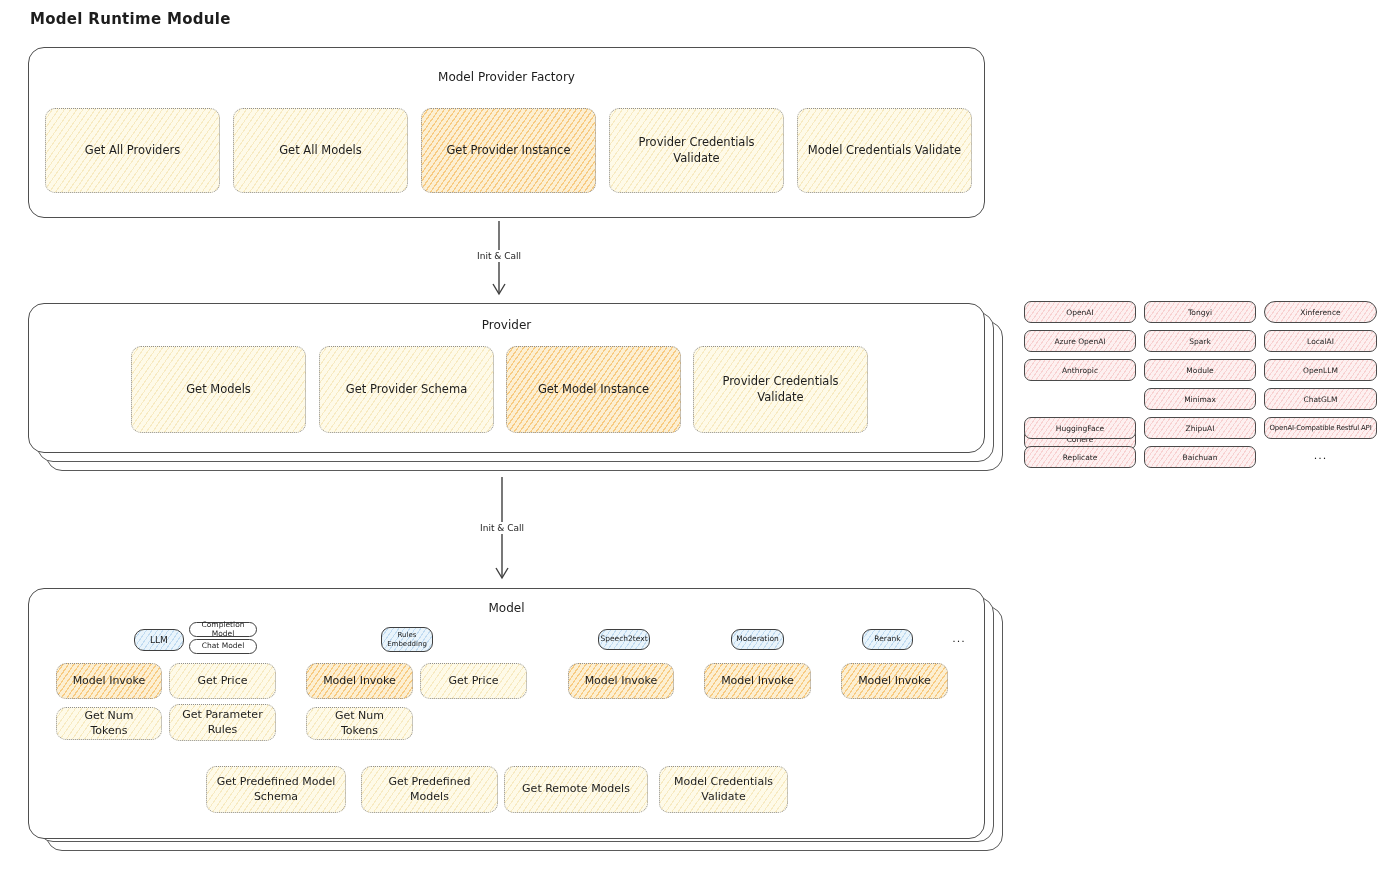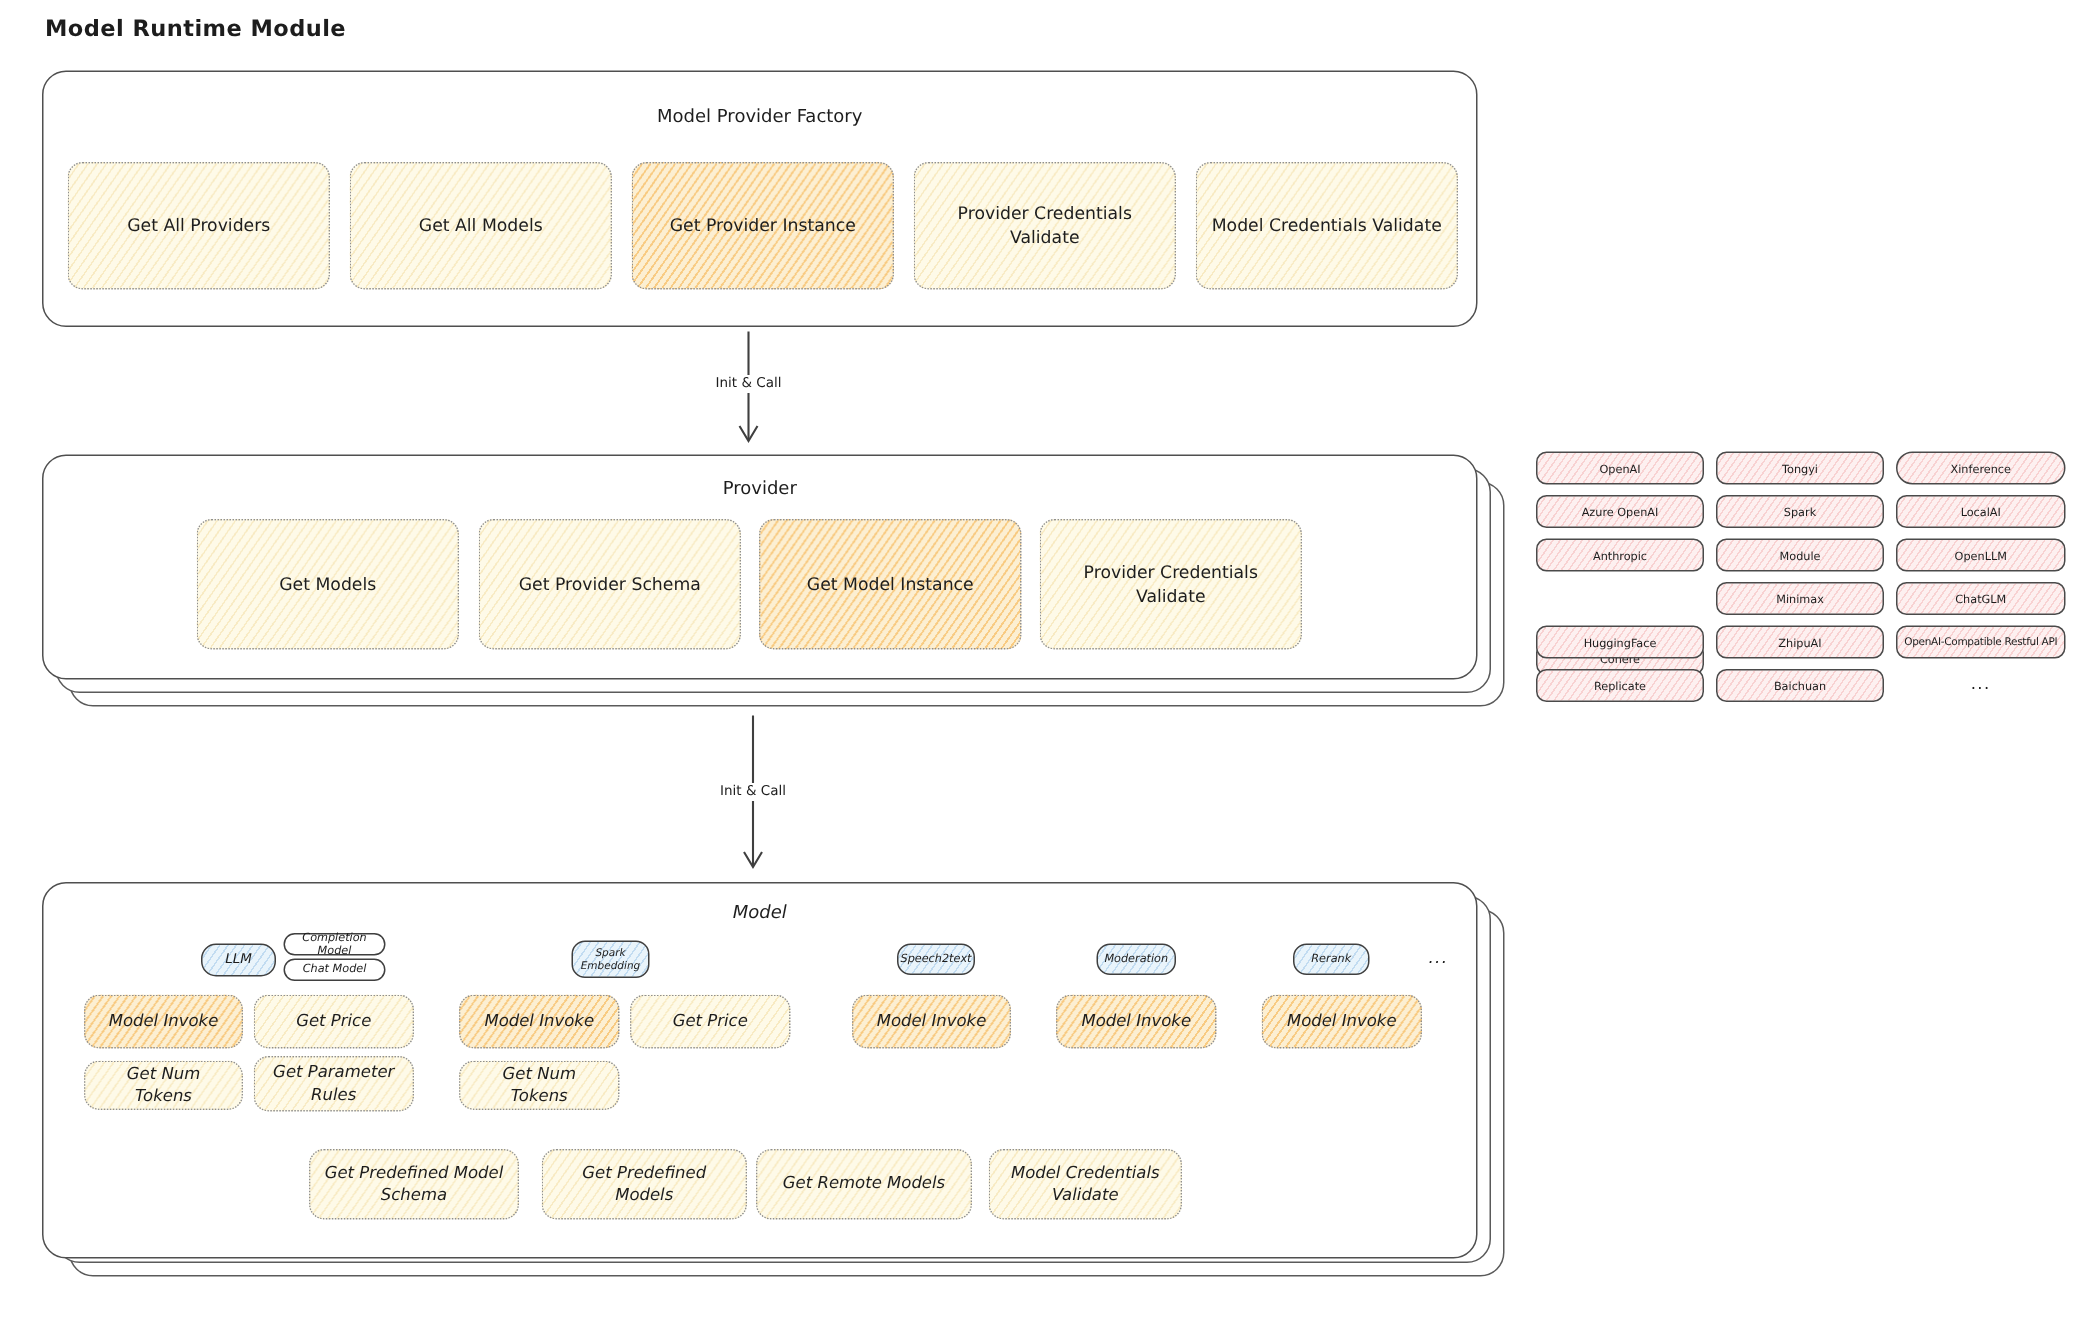--- a/index.html
+++ b/index.html
@@ -101,27 +101,27 @@
   </div>
 
   <svg class="abs arrow" style="left:492px; top:477px;" width="20" height="104">
     <line x1="10" y1="0" x2="10" y2="100" stroke="#3f3f3f" stroke-width="1.4"></line>
     <polyline points="4,91 10,101 16,91" fill="none" stroke="#3f3f3f" stroke-width="1.4"></polyline>
   </svg>
   <div class="abs arrow-label" style="left:459px; top:522px; width:86px;">Init &amp; Call</div>
 
   <div class="abs stacklayer" style="left:46px; top:606px; width:957px; height:245px;"></div>
   <div class="abs stacklayer" style="left:37px; top:597px; width:957px; height:245px;"></div>
-  <div class="abs bigbox" style="left:28px; top:588px; width:957px; height:251px;font-style:italic;">
+  <div class="abs bigbox" style="left:28px; top:588px; width:957px; height:251px;">
     <div class="abs bigbox-title" style="top:12px;">Model</div>
 
     <div class="abs tab llm hatch-blue" style="left:105px; top:40px; width:50px; height:22px;">LLM</div>
     <div class="abs tab white" style="left:160px; top:33px; width:68px; height:15px;">Completion Model</div>
     <div class="abs tab white" style="left:160px; top:50px; width:68px; height:15px;">Chat Model</div>
-    <div class="abs tab hatch-blue" style="left:352px; top:38px; width:52px; height:25px; font-size:7px;">Spark Embedding</div>
+    <div class="abs tab hatch-blue" style="left:352px; top:38px; width:52px; height:25px; font-size:7px;">Rules Embedding</div>
     <div class="abs tab hatch-blue" style="left:569px; top:40px; width:52px; height:21px;">Speech2text</div>
     <div class="abs tab hatch-blue" style="left:702px; top:40px; width:53px; height:21px;">Moderation</div>
     <div class="abs tab hatch-blue" style="left:833px; top:40px; width:51px; height:21px;">Rerank</div>
     <div class="abs ellipsis" style="left:918px; top:43px; width:24px;">...</div>
 
     <div class="abs node small hatch-orange" style="left:27px;  top:74px; width:106px; height:36px;">Model Invoke</div>
     <div class="abs node small hatch-yellow" style="left:140px; top:74px; width:107px; height:36px;">Get Price</div>
     <div class="abs node small hatch-orange" style="left:277px; top:74px; width:107px; height:36px;">Model Invoke</div>
     <div class="abs node small hatch-yellow" style="left:391px; top:74px; width:107px; height:36px;">Get Price</div>
     <div class="abs node small hatch-orange" style="left:539px; top:74px; width:106px; height:36px;">Model Invoke</div>

